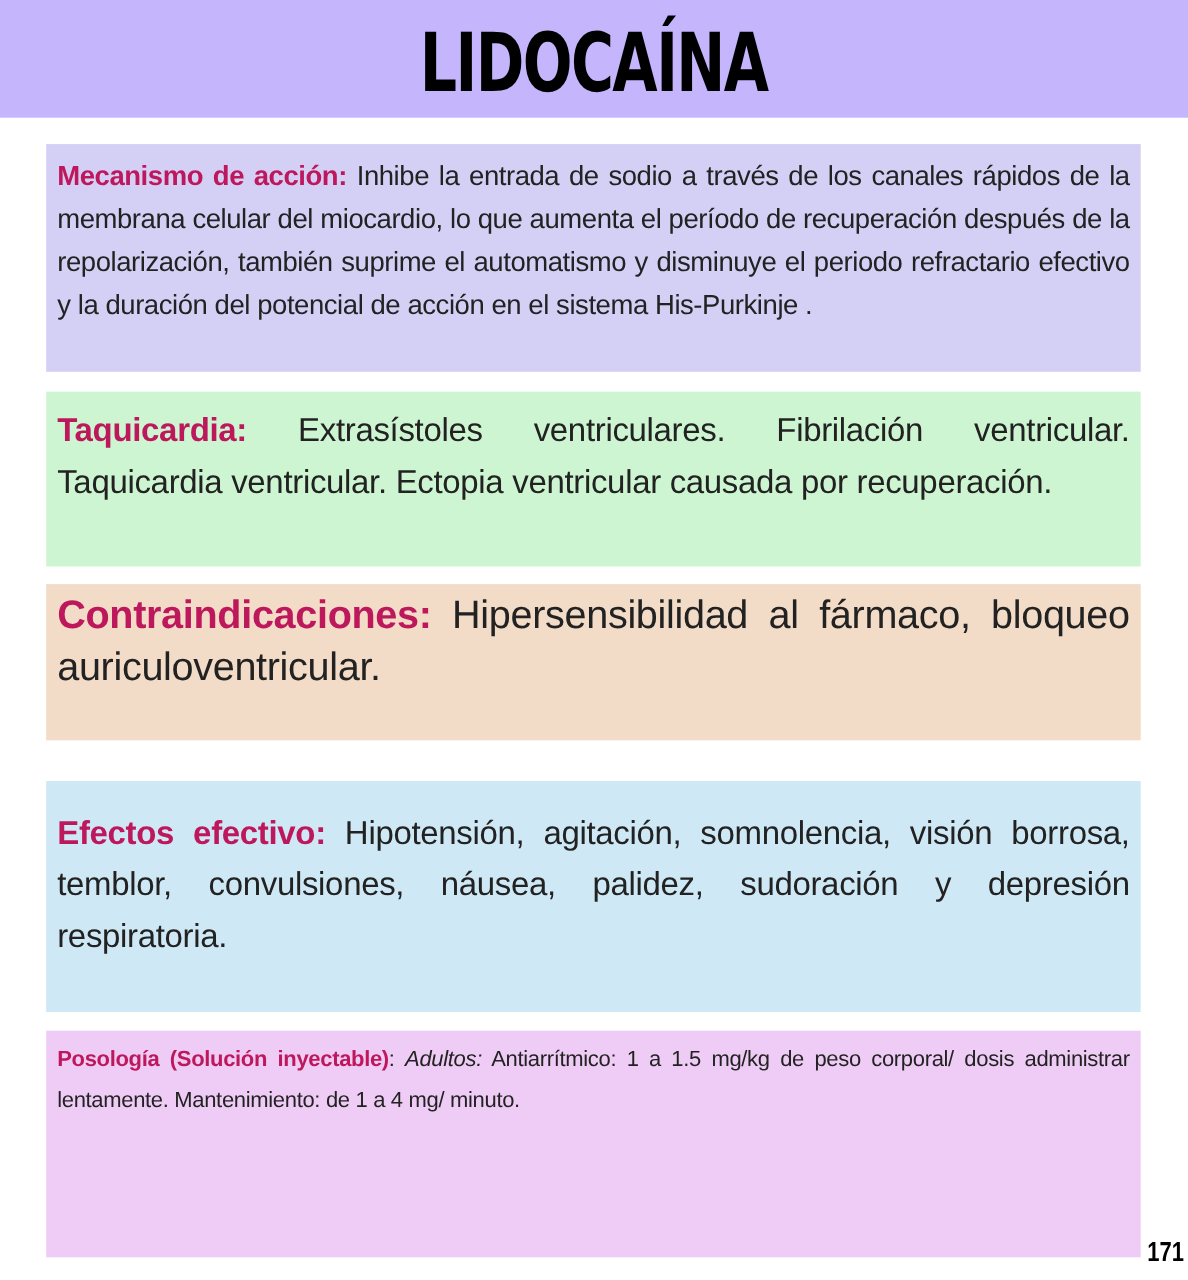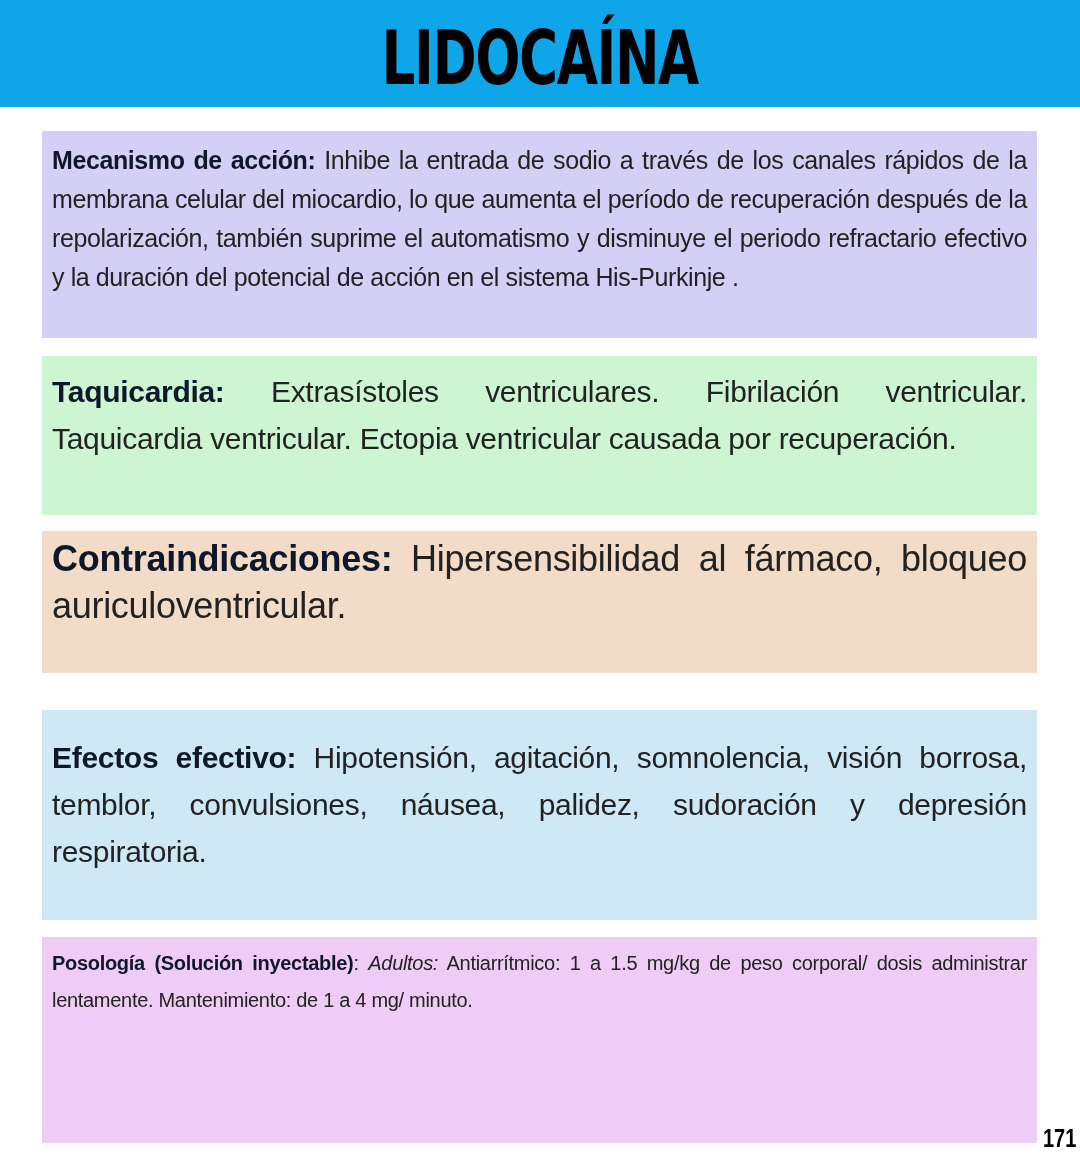--- a/index.html
+++ b/index.html
@@ -3,35 +3,35 @@
   <meta charset="utf-8">
   <style>
     html, body { margin:0; padding:0; }
     body {
       width:1080px; height:1164px; position:relative; overflow:hidden;
       background:#ffffff; color:#1a1a1a;
       font-family:"Liberation Sans", sans-serif;
     }
     .header {
       position:absolute; left:0; top:0; width:1080px; height:107px;
-      background:#0ea5e9;
+      background:#c4b5fd;
       display:flex; align-items:center; justify-content:center;
     }
     .title {
       font-family:"DejaVu Sans", sans-serif; font-weight:bold;
       font-size:74px; letter-spacing:-2px; color:#000;
       transform:scaleX(0.72); transform-origin:center;
       line-height:1; margin-top:8px;
     }
     .box {
       position:absolute; left:42px; width:995px; box-sizing:border-box;
       padding:0 10px 0 10px;
       text-align:justify; color:#222;
     }
-    .box .label { font-weight:bold; color:#0f172a; }
+    .box .label { font-weight:bold; color:#be185d; }
     .box .ital { font-style:italic; }
     .b1 { top:131px; height:207px; background:#d4cff5; font-size:25px; line-height:39px; padding-top:10px; letter-spacing:-0.4px; }
     .b2 { top:356px; height:159px; background:#cdf5d1; font-size:30px; line-height:47px; padding-top:12px; letter-spacing:-0.3px; }
     .b3 { top:531px; height:142px; background:#f3dcc7; font-size:36px; line-height:47px; padding-top:4px; letter-spacing:-0.3px; }
     .b4 { top:710px; height:210px; background:#cfe8f5; font-size:30px; line-height:47px; padding-top:24px; letter-spacing:-0.3px; }
     .b5 { top:937px; height:206px; background:#efccf5; font-size:20px; line-height:37px; padding-top:8px; letter-spacing:-0.3px; }
     .page-num {
       position:absolute; left:1043px; top:1124px; font-weight:bold;
       font-size:25px; color:#000; transform:scaleX(0.8); transform-origin:left;
     }

